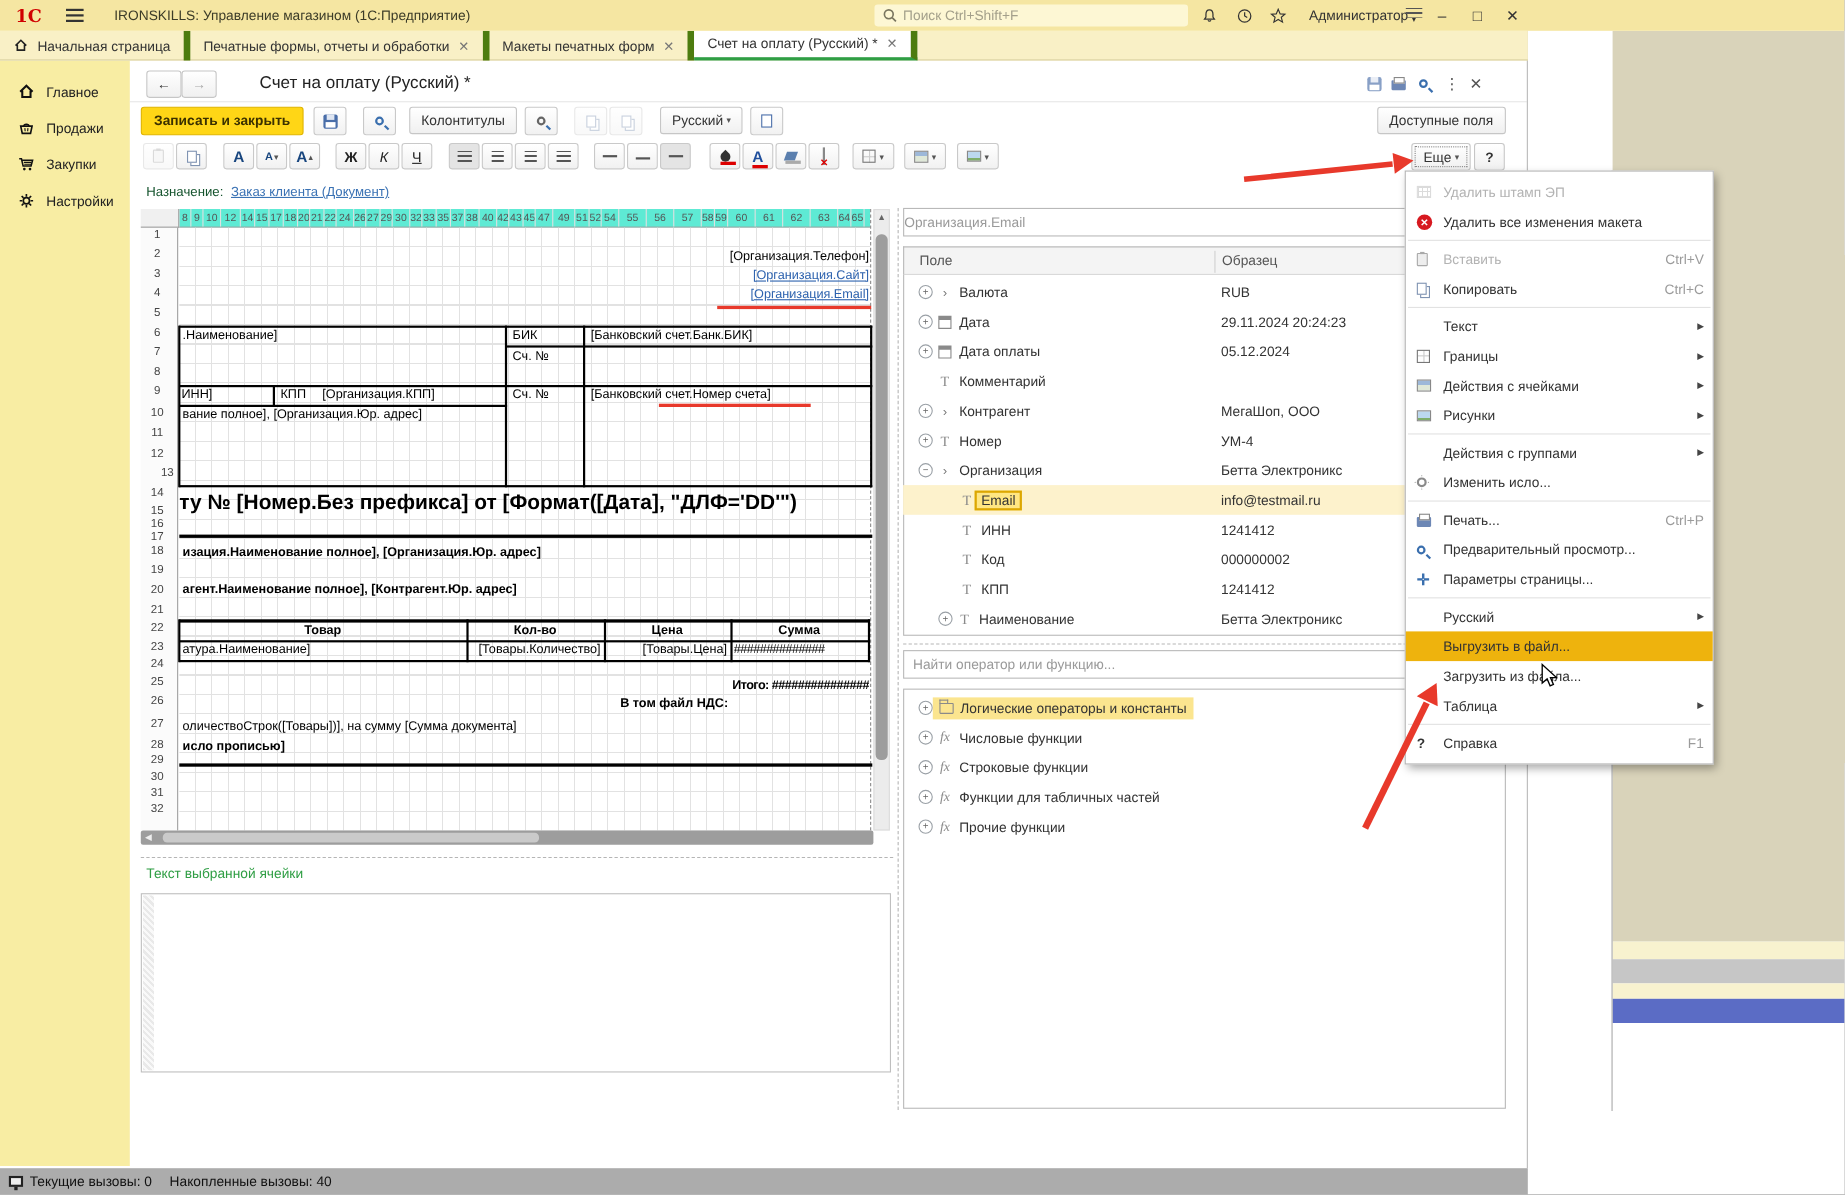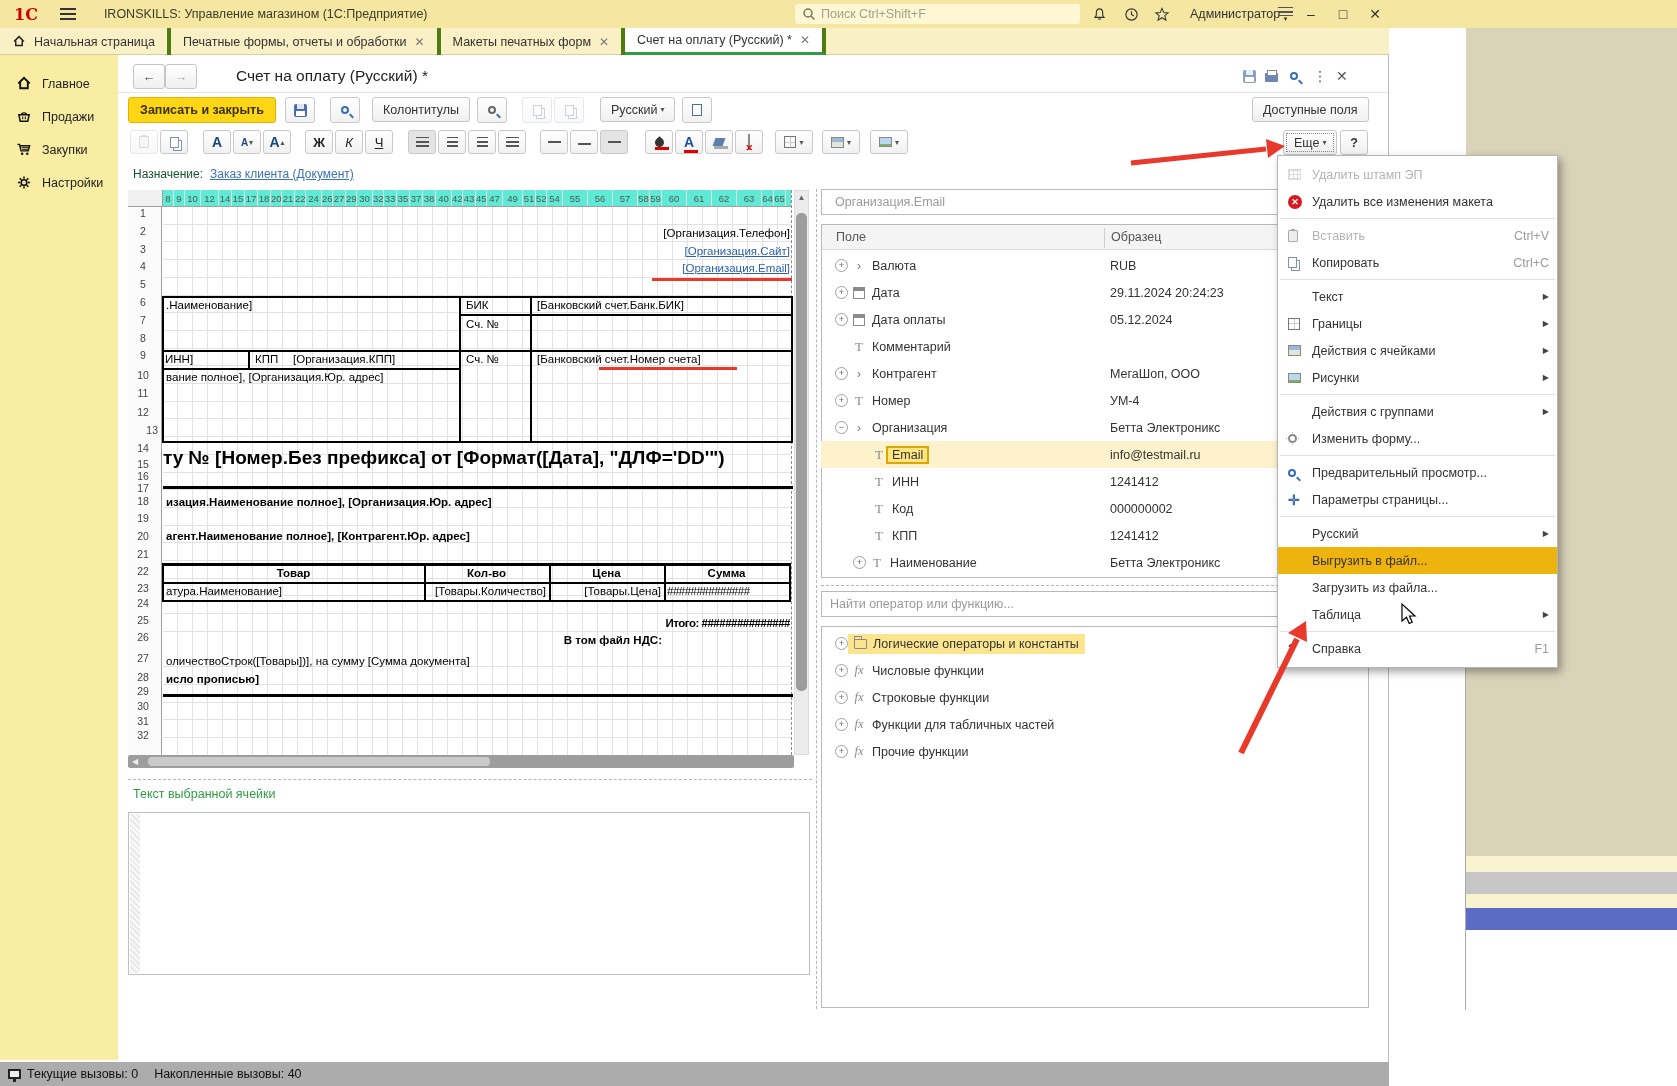--- a/index.html
+++ b/index.html
@@ -11,21 +11,21 @@
   .titlebar{position:absolute;left:0;top:0;width:1677px;height:28px;background:#f5e6a2;display:flex;align-items:center;}
   .logo1c{font-weight:bold;color:#d00000;font-size:16px;margin-left:14px;font-family:"DejaVu Serif",serif;}
   .burger{width:16px;height:12px;margin-left:22px;border-top:2px solid #333;border-bottom:2px solid #333;position:relative;}
   .burger:before{content:"";position:absolute;left:0;top:3px;width:100%;height:2px;background:#333;}
   .apptitle{margin-left:28px;color:#3c3c28;font-size:12.5px;}
   .searchbox{position:absolute;left:795px;top:4px;width:285px;height:20px;background:#fdf7d4;border-radius:3px;display:flex;align-items:center;color:#a4a08b;}
   .tbicon{width:18px;height:18px;display:inline-flex;align-items:center;justify-content:center;color:#333;}
   .winbtn{width:26px;text-align:center;color:#333;font-size:14px;}
   
   .tabbar{position:absolute;left:0;top:28px;width:1389px;height:27px;background:#f9f0c6;border-bottom:1px solid #d8cf9f;display:flex;}
-  .tab{height:27px;display:flex;align-items:center;padding:0 12px;border-right:4px solid #4d7c0f;color:#333;}
+  .tab{height:27px;display:flex;align-items:center;padding:0 12px;border-right:6px solid #4d7c0f;color:#333;}
   .tab .x{margin-left:8px;color:#777;font-size:12px;}
   .tab.active{background:#fff;border-bottom:3px solid #2f9e44;}
   
   .sidebar{position:absolute;left:0;top:55px;width:118px;height:1005px;background:#f8eda3;}
   .sbitem{display:flex;align-items:center;height:33px;padding-left:16px;color:#222;font-size:12.5px;}
   .sbitem svg{margin-right:10px;}
   
   .btn{display:inline-flex;align-items:center;justify-content:center;border:1px solid #c6c6c6;border-radius:3px;
     background:linear-gradient(#fff,#f0f0f0);height:25px;padding:0 10px;color:#333;}
   .tb{display:inline-flex;align-items:center;justify-content:center;width:28px;height:24px;border:1px solid #c9c9c9;
@@ -499,21 +499,21 @@
   </div>
 
   <div class="dashh" style="left:128px;top:779px;width:684px;"></div>
   <div class="greenlbl">Текст выбранной ячейки</div>
   <div class="celltext">
       <div class="hatch"></div>
     </div>
 
   <div class="dashv" style="left:816px;top:189px;height:820px;"></div>
 
-  <div class="rbox" style="left:821px;top:189px;width:548px;height:26px;display:flex;align-items:center;padding-left:13px;">
+  <div class="rbox" style="left:821px;top:189px;width:548px;height:26px;display:flex;align-items:center;padding-left:0;">
     <span class="ghost">Организация.Email</span>
   </div>
 
   <div class="rbox" style="left:821px;top:224px;width:548px;height:354px;"></div>
   <div class="fhead">
     <span style="margin-left:14px;">Поле</span>
     <span style="position:absolute;left:282px;top:3px;height:20px;border-left:1px solid #d0d0d0;"></span>
     <span style="position:absolute;left:289px;">Образец</span>
   </div>
 
@@ -689,23 +689,30 @@
     <div class="msep"></div>
     <div class="mi">
         <span class="mic"></span>
         <span class="ml">Действия с группами</span>
         <span class="suba">▶</span>
       </div>
     <div class="mi">
         <span class="mic">
           <span class="ic-gear"></span>
         </span>
-        <span class="ml">Изменить форму...</span>
+        <span class="ml">Изменить исло...</span>
       </div>
     <div class="msep"></div>
+    <div class="mi">
+        <span class="mic">
+          <span class="ic-print"></span>
+        </span>
+        <span class="ml">Печать...</span>
+        <span class="ms">Ctrl+P</span>
+      </div>
     <div class="mi">
         <span class="mic">
           <span class="ic-mag"></span>
         </span>
         <span class="ml">Предварительный просмотр...</span>
       </div>
     <div class="mi">
         <span class="mic">
           <span class="ic-move">✛</span>
         </span>

